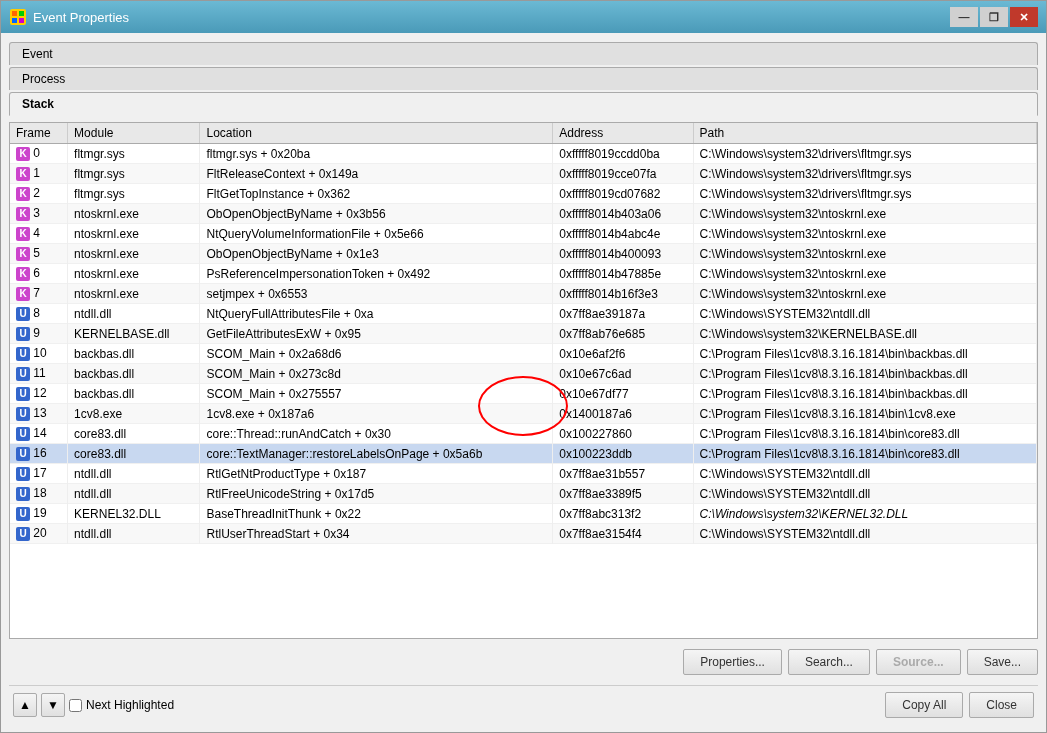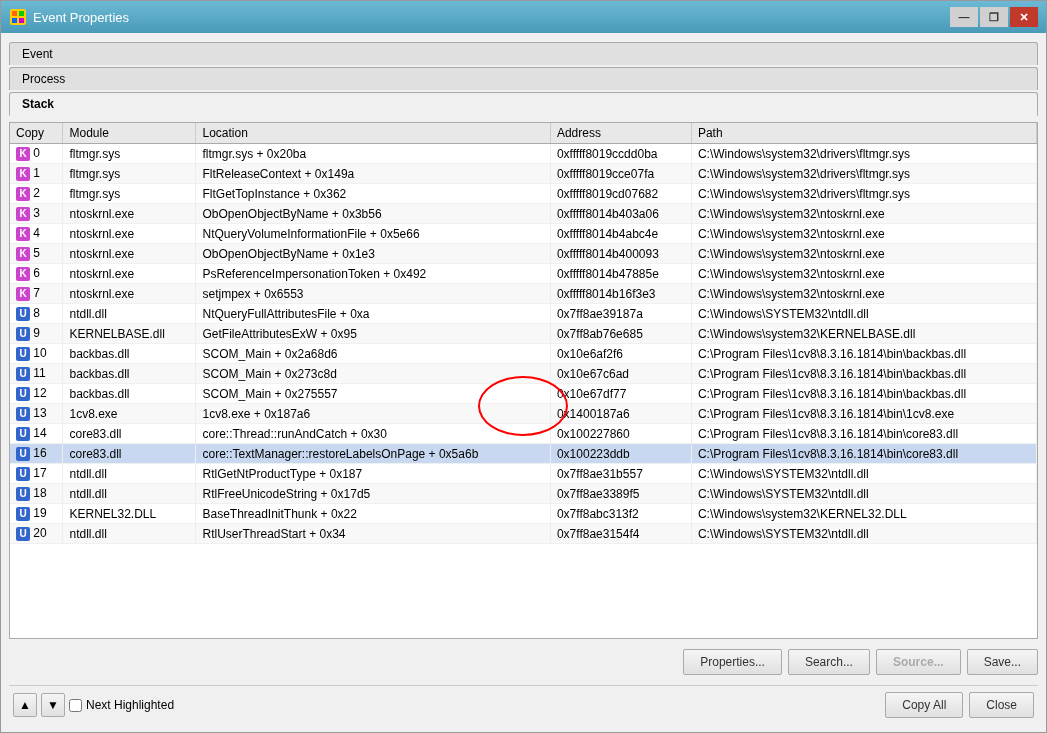--- a/index.html
+++ b/index.html
@@ -237,21 +237,21 @@
       <div class="tab">Process</div>
       <div class="tab active">Stack</div>
     </div>
 
     <div class="table-container" style="position:relative;">
 
       <div class="red-circle" style="top: 253px; left: 468px;"></div>
       <table>
         <thead>
           <tr>
-            <th>Copy</th>
+            <th>Frame</th>
             <th>Module</th>
             <th>Location</th>
             <th>Address</th>
             <th>Path</th>
           </tr>
         </thead>
         <tbody id="table-body">
         <tr>
               <td><span class="badge badge-k">K</span> 0</td>
               <td>fltmgr.sys</td>
@@ -376,21 +376,21 @@
               <td>ntdll.dll</td>
               <td>RtlFreeUnicodeString + 0x17d5</td>
               <td>0x7ff8ae3389f5</td>
               <td style="max-width: 320px;">C:\Windows\SYSTEM32\ntdll.dll</td>
             </tr>
             <tr>
               <td><span class="badge badge-u">U</span> 19</td>
               <td>KERNEL32.DLL</td>
               <td>BaseThreadInitThunk + 0x22</td>
               <td>0x7ff8abc313f2</td>
-              <td style="max-width: 320px;">C:\Windows\system32\KERNEL32.DLL</td>
+              <td style="max-width: 320px; font-style: italic;">C:\Windows\system32\KERNEL32.DLL</td>
             </tr>
             <tr>
               <td><span class="badge badge-u">U</span> 20</td>
               <td>ntdll.dll</td>
               <td>RtlUserThreadStart + 0x34</td>
               <td>0x7ff8ae3154f4</td>
               <td style="max-width: 320px;">C:\Windows\SYSTEM32\ntdll.dll</td>
             </tr>
           </tbody>
       </table>

